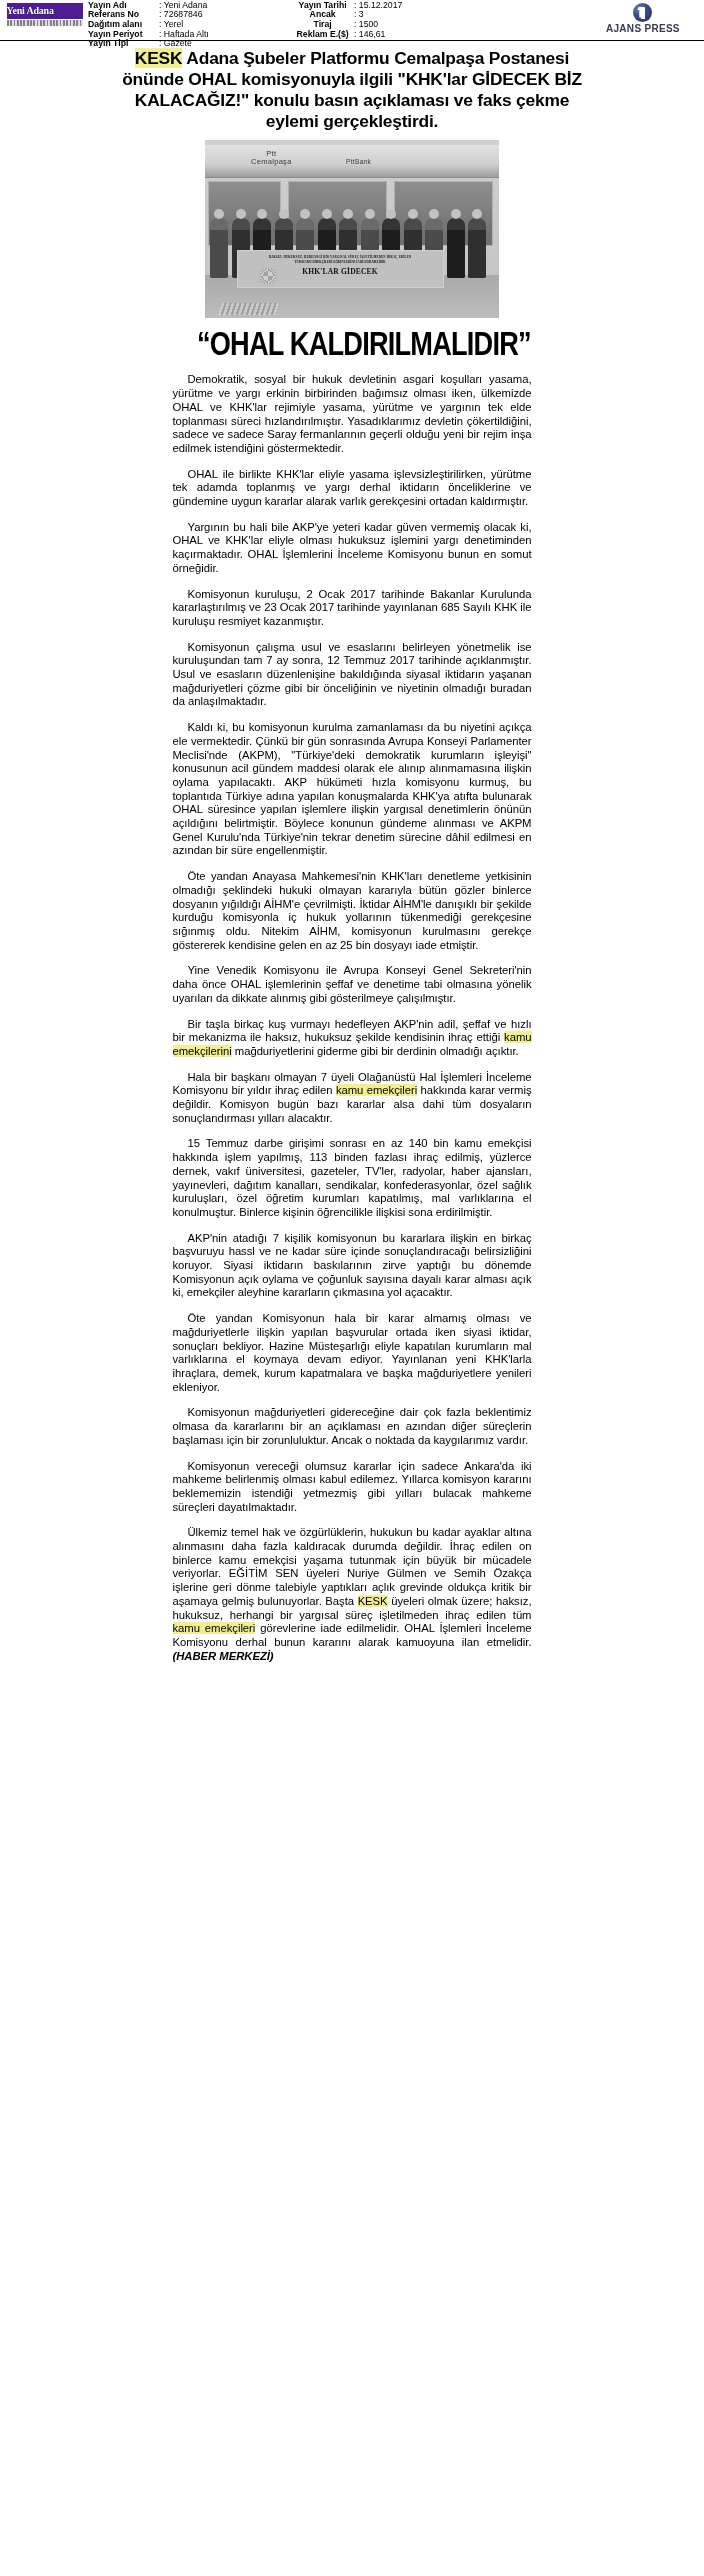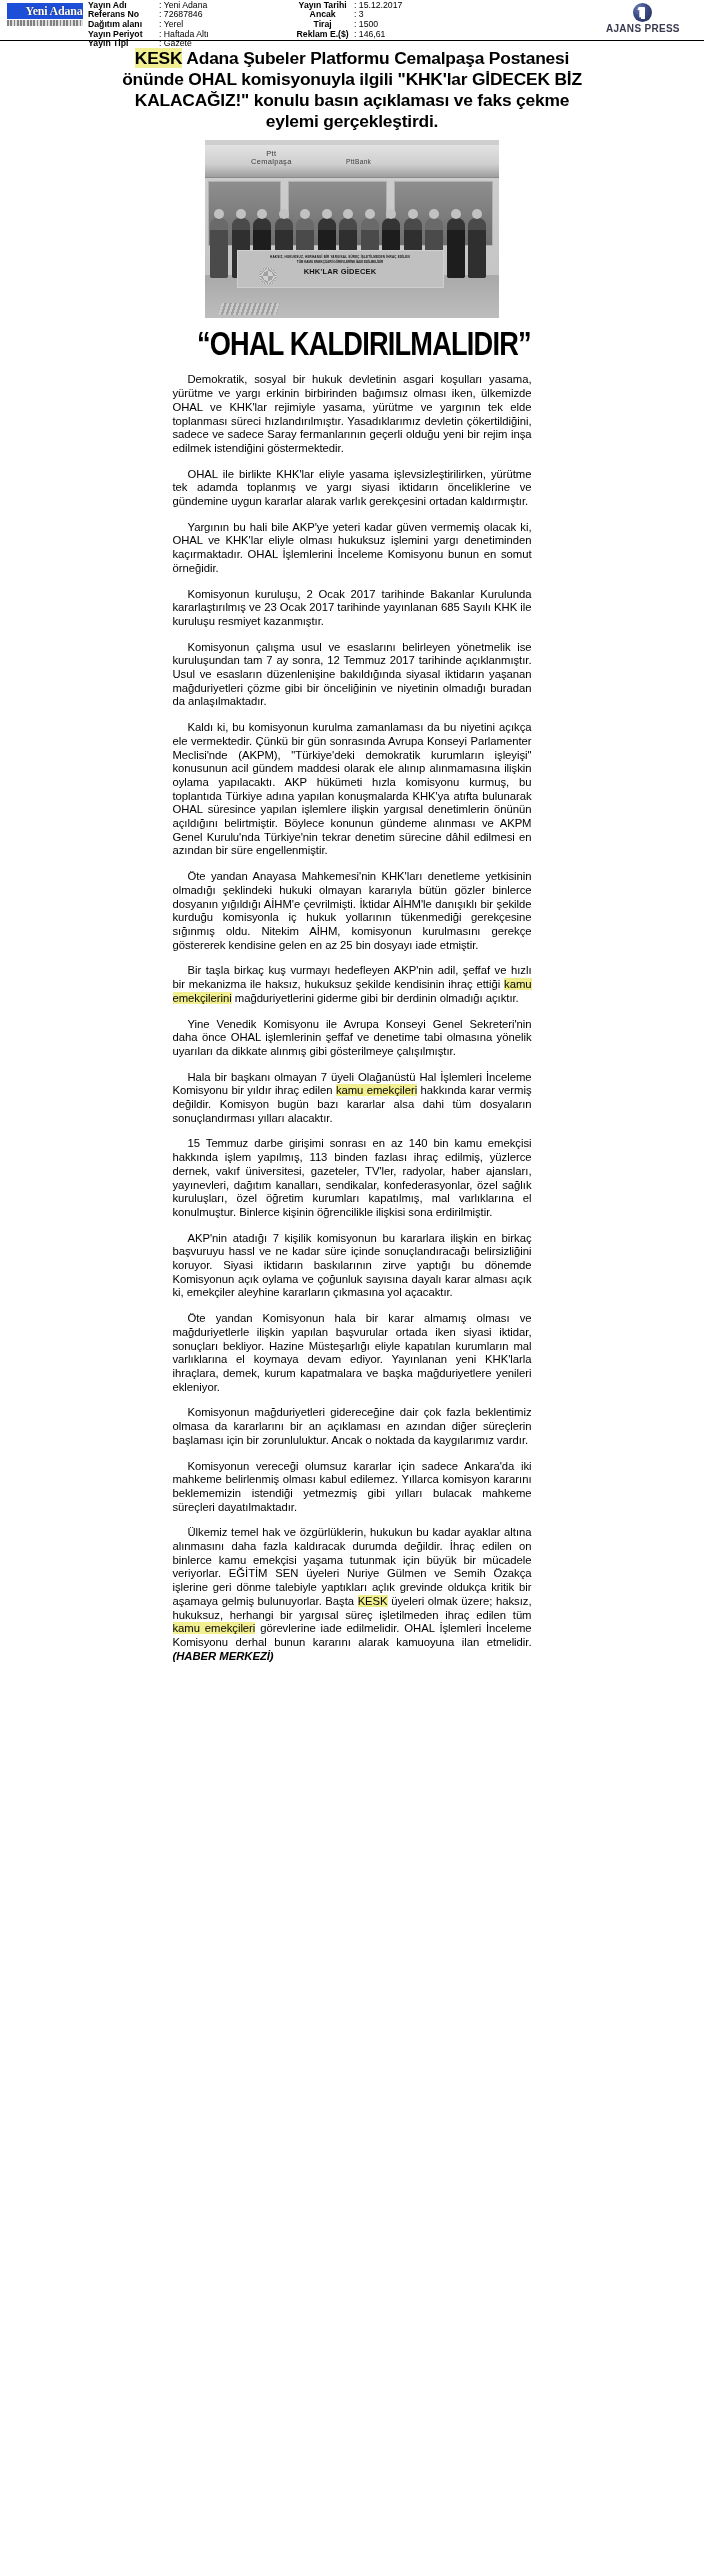--- a/index.html
+++ b/index.html
@@ -27,26 +27,26 @@
     width: 76px; height: 25px;
     background: #ffffff;
     border: 0;
     overflow: hidden;
   }
   .masthead .mh-title {
     display:block;
     width: 76px;
     height: 16.6px;
     line-height: 16.6px;
-    text-align: right;
-    background: #1d4ed8;
+    text-align: left;
+    background: #4c1d95;
     color: #ffffff;
     font-family: "Liberation Serif", serif;
     font-weight: bold;
-    font-size: 12px;
+    font-size: 10px;
     letter-spacing: -0.2px;
     text-shadow: 0 0 0.8px #000;
   }
   .masthead .mh-rule {
     display:block;
     width: 76px;
     height: 5.8px;
     margin-top: 0.8px;
     background: repeating-linear-gradient(90deg,#6b6b6b 0 1.7px,#d8d8d8 1.7px 3.3px);
     opacity: .85;
@@ -177,20 +177,21 @@
   }
   .person.l { background: linear-gradient(180deg,#6a6a6a 0 20%, #4a4a4a 20% 100%); }
   .person.d { background: linear-gradient(180deg,#343434 0 20%, #1d1d1d 20% 100%); }
   .banner {
     position:absolute; bottom: 30px; left: 31.5px;
     width: 207px; height: 38px;
     background: #f0abfc;
     border: 0.8px solid #cfcfcf;
     text-align:center;
     overflow:hidden;
+    font-family:Liberation Serif, serif;
   }
   .banner-l1 {
     font-size: 3px; letter-spacing: 0.2px; color:#111; margin-top:4.1px; font-weight:bold;
   }
   .banner-l2 { font-size: 3px; color:#111; font-weight:bold; margin-top:0.8px; }
   .banner-big { font-size: 7.5px; font-weight: bold; color:#111; margin-top:3.3px; letter-spacing:0.2px; }
   .banner-seal {
     position:absolute; left:21.5px; bottom:1.7px; width:18px;height:18px;
     border-radius:50%;
     background: repeating-conic-gradient(#9a9a9a 0 6deg, #d4d4d4 6deg 12deg);
@@ -315,28 +316,28 @@
         <div class="banner-big">KHK'LAR GİDECEK</div>
         <div class="banner-seal"></div>
       </div>
     </div>
   </div>
 
   <div class="headline">“OHAL KALDIRILMALIDIR”</div>
 
   <div class="body-col">
       <p><span>Demokratik, sosyal bir hukuk devletinin asgari koşulları yasama, yürütme ve yargı erkinin birbirinden bağımsız olması iken, ülkemizde OHAL ve KHK'lar rejimiyle yasama, yürütme ve yargının tek elde toplanması süreci hızlandırılmıştır. Yasadıklarımız devletin çökertildiğini, sadece ve sadece Saray fermanlarının geçerli olduğu yeni bir rejim inşa edilmek istendiğini göstermektedir.</span></p>
-      <p><span>OHAL ile birlikte KHK'lar eliyle yasama işlevsizleştirilirken, yürütme tek adamda toplanmış ve yargı siyasi iktidarın önceliklerine ve gündemine uygun kararlar alarak varlık gerekçesini ortadan kaldırmıştır.</span></p>
+      <p><span>OHAL ile birlikte KHK'lar eliyle yasama işlevsizleştirilirken, yürütme tek adamda toplanmış ve yargı derhal iktidarın önceliklerine ve gündemine uygun kararlar alarak varlık gerekçesini ortadan kaldırmıştır.</span></p>
       <p><span>Yargının bu hali bile AKP'ye yeteri kadar güven vermemiş olacak ki, OHAL ve KHK'lar eliyle olması hukuksuz işlemini yargı denetiminden kaçırmaktadır. OHAL İşlemlerini İnceleme Komisyonu bunun en somut örneğidir.</span></p>
       <p><span>Komisyonun kuruluşu, 2 Ocak 2017 tarihinde Bakanlar Kurulunda kararlaştırılmış ve 23 Ocak 2017 tarihinde yayınlanan 685 Sayılı KHK ile kuruluşu resmiyet kazanmıştır.</span></p>
       <p><span>Komisyonun çalışma usul ve esaslarını belirleyen yönetmelik ise kuruluşundan tam 7 ay sonra, 12 Temmuz 2017 tarihinde açıklanmıştır. Usul ve esasların düzenlenişine bakıldığında siyasal iktidarın yaşanan mağduriyetleri çözme gibi bir önceliğinin ve niyetinin olmadığı buradan da anlaşılmaktadır.</span></p>
       <p><span>Kaldı ki, bu komisyonun kurulma zamanlaması da bu niyetini açıkça ele vermektedir. Çünkü bir gün sonrasında Avrupa Konseyi Parlamenter Meclisi'nde (AKPM), "Türkiye'deki demokratik kurumların işleyişi" konusunun acil gündem maddesi olarak ele alınıp alınmamasına ilişkin oylama yapılacaktı. AKP hükümeti hızla komisyonu kurmuş, bu toplantıda Türkiye adına yapılan konuşmalarda KHK'ya atıfta bulunarak OHAL süresince yapılan işlemlere ilişkin yargısal denetimlerin önünün açıldığını belirtmiştir. Böylece konunun gündeme alınması ve AKPM Genel Kurulu'nda Türkiye'nin tekrar denetim sürecine dâhil edilmesi en azından bir süre engellenmiştir.</span></p>
       <p><span>Öte yandan Anayasa Mahkemesi'nin KHK'ları denetleme yetkisinin olmadığı şeklindeki hukuki olmayan kararıyla bütün gözler binlerce dosyanın yığıldığı AİHM'e çevrilmişti. İktidar AİHM'le danışıklı bir şekilde kurduğu komisyonla iç hukuk yollarının tükenmediği gerekçesine sığınmış oldu. Nitekim AİHM, komisyonun kurulmasını gerekçe göstererek kendisine gelen en az 25 bin dosyayı iade etmiştir.</span></p>
+      <p><span>Yine Venedik Komisyonu ile Avrupa Konseyi Genel Sekreteri'nin daha önce OHAL işlemlerinin şeffaf ve denetime tabi olmasına yönelik uyarıları da dikkate alınmış gibi gösterilmeye çalışılmıştır.</span></p>
       <p><span>Bir taşla birkaç kuş vurmayı hedefleyen AKP'nin adil, şeffaf ve hızlı bir mekanizma ile haksız, hukuksuz şekilde kendisinin ihraç ettiği </span><span class="hl">kamu emekçilerini</span><span> mağduriyetlerini giderme gibi bir derdinin olmadığı açıktır.</span></p>
-      <p><span>Yine Venedik Komisyonu ile Avrupa Konseyi Genel Sekreteri'nin daha önce OHAL işlemlerinin şeffaf ve denetime tabi olmasına yönelik uyarıları da dikkate alınmış gibi gösterilmeye çalışılmıştır.</span></p>
       <p><span>Hala bir başkanı olmayan 7 üyeli Olağanüstü Hal İşlemleri İnceleme Komisyonu bir yıldır ihraç edilen </span><span class="hl">kamu emekçileri</span><span> hakkında karar vermiş değildir. Komisyon bugün bazı kararlar alsa dahi tüm dosyaların sonuçlandırması yılları alacaktır.</span></p>
       <p><span>15 Temmuz darbe girişimi sonrası en az 140 bin kamu emekçisi hakkında işlem yapılmış, 113 binden fazlası ihraç edilmiş, yüzlerce dernek, vakıf üniversitesi, gazeteler, TV'ler, radyolar, haber ajansları, yayınevleri, dağıtım kanalları, sendikalar, konfederasyonlar, özel sağlık kuruluşları, özel öğretim kurumları kapatılmış, mal varlıklarına el konulmuştur. Binlerce kişinin öğrencilikle ilişkisi sona erdirilmiştir.</span></p>
       <p><span>AKP'nin atadığı 7 kişilik komisyonun bu kararlara ilişkin en birkaç başvuruyu hassl ve ne kadar süre içinde sonuçlandıracağı belirsizliğini koruyor. Siyasi iktidarın baskılarının zirve yaptığı bu dönemde Komisyonun açık oylama ve çoğunluk sayısına dayalı karar alması açık ki, emekçiler aleyhine kararların çıkmasına yol açacaktır.</span></p>
       <p><span>Öte yandan Komisyonun hala bir karar almamış olması ve mağduriyetlerle ilişkin yapılan başvurular ortada iken siyasi iktidar, sonuçları bekliyor. Hazine Müsteşarlığı eliyle kapatılan kurumların mal varlıklarına el koymaya devam ediyor. Yayınlanan yeni KHK'larla ihraçlara, demek, kurum kapatmalara ve başka mağduriyetlere yenileri ekleniyor.</span></p>
       <p><span>Komisyonun mağduriyetleri gidereceğine dair çok fazla beklentimiz olmasa da kararlarını bir an açıklaması en azından diğer süreçlerin başlaması için bir zorunluluktur. Ancak o noktada da kaygılarımız vardır.</span></p>
       <p><span>Komisyonun vereceği olumsuz kararlar için sadece Ankara'da iki mahkeme belirlenmiş olması kabul edilemez. Yıllarca komisyon kararını beklememizin istendiği yetmezmiş gibi yılları bulacak mahkeme süreçleri dayatılmaktadır.</span></p>
       <p><span>Ülkemiz temel hak ve özgürlüklerin, hukukun bu kadar ayaklar altına alınmasını daha fazla kaldıracak durumda değildir. İhraç edilen on binlerce kamu emekçisi yaşama tutunmak için büyük bir mücadele veriyorlar. EĞİTİM SEN üyeleri Nuriye Gülmen ve Semih Özakça işlerine geri dönme talebiyle yaptıkları açlık grevinde oldukça kritik bir aşamaya gelmiş bulunuyorlar.  Başta </span><span class="hl">KESK</span><span> üyeleri olmak üzere; haksız, hukuksuz, herhangi bir yargısal süreç işletilmeden ihraç edilen tüm </span><span class="hl">kamu emekçileri</span><span> görevlerine iade edilmelidir.  OHAL İşlemleri İnceleme Komisyonu derhal bunun kararını alarak kamuoyuna ilan etmelidir.</span><span class="src">(HABER MERKEZİ)</span></p>
     </div>
 </div>
 

